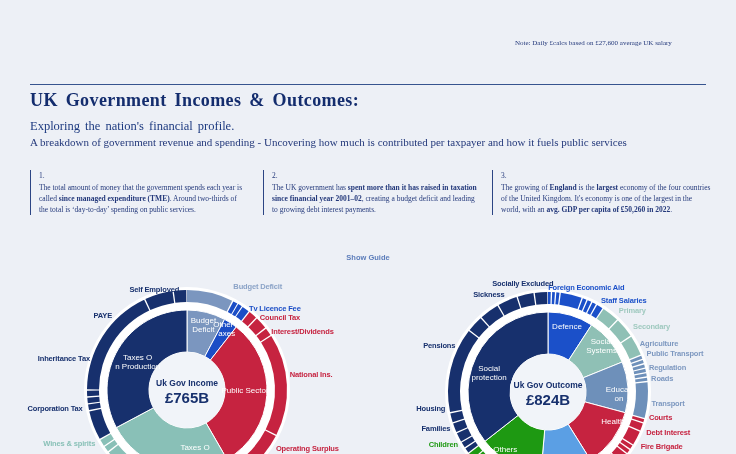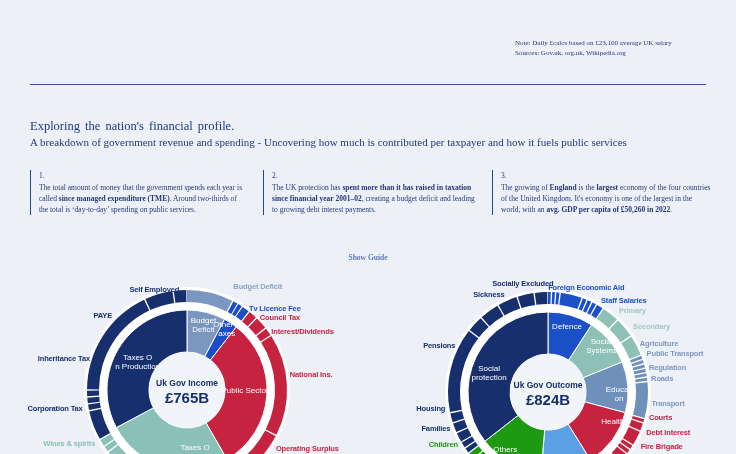--- a/index.html
+++ b/index.html
@@ -16,54 +16,54 @@
   
   .note{position:absolute;top:170px;border-left:1px solid #2c4584;padding-left:8px;
         font-size:7.5px;line-height:11px;}
   .note-num{display:block;margin-bottom:1px;}
   .note b{font-weight:bold;}
   #note0{left:30px;width:208px;}
   #note1{left:263px;width:205px;}
   #note2{left:492px;width:212px;}
   
   .guide{position:absolute;left:0;top:253px;width:736px;text-align:center;
-         font-family:Liberation Serif, serif;font-size:7.5px;font-weight:bold;color:#5b7cba;
+         font-family:Liberation Sans, sans-serif;font-size:7.5px;font-weight:bold;color:#5b7cba;
          cursor:pointer;}
   
   .chart{position:absolute;width:320px;height:320px;}
   #chart-income{left:27px;top:230px;}
   #chart-outcome{left:388px;top:232px;}
   .chart svg{display:block;}
   .chart text{font-family:"Liberation Sans",sans-serif;}
   .callout{font-size:7.5px;font-weight:bold;letter-spacing:-0.15px;}
   .innerlabel{font-size:8px;fill:#ffffff;}
   .ctr-title{font-size:8.5px;font-weight:bold;fill:#17306d;}
   .ctr-value{font-size:15px;font-weight:bold;fill:#17306d;}
 </style>
 </head>
 <body>
 
 <div class="page">
 
 
   <div class="meta">
-    <div>Note: Daily £calcs based on £23,100 average UK salary</div>
-    <div>Sources: Gov.uk, org.uk, Wikipedia.org</div>
+    <div>Note: Daily £calcs based on £27,600 average UK salary</div>
   </div>
 
   <div class="rule"></div>
 
+  <div class="h1">UK Government Incomes &amp; Outcomes:</div>
   <div class="h2">Exploring the nation's financial profile.</div>
   <div class="desc">A breakdown of government revenue and spending - Uncovering how much is contributed per taxpayer and how it fuels public services</div>
 
   <div class="note" id="note0">
     <span class="note-num">1.</span><span class="note-body"><span>The total amount of money that the government spends each year is called </span><b>since managed expenditure (TME)</b><span>. Around two-thirds of the total is ‘day-to-day’ spending on public services.</span></span>
   </div>
   <div class="note" id="note1">
-    <span class="note-num">2.</span><span class="note-body"><span>The UK protection has </span><b>spent more than it has raised in taxation since financial year 2001–02</b><span>, creating a budget deficit and leading to growing debt interest payments.</span></span>
+    <span class="note-num">2.</span><span class="note-body"><span>The UK government has </span><b>spent more than it has raised in taxation since financial year 2001–02</b><span>, creating a budget deficit and leading to growing debt interest payments.</span></span>
   </div>
   <div class="note" id="note2">
     <span class="note-num">3.</span><span class="note-body"><span>The growing of </span><b>England</b><span> is the </span><b>largest</b><span> economy of the four countries of the United Kingdom. It's economy is one of the largest in the world, with an </span><b>avg. GDP per capita of £50,260 in 2022</b><span>.</span></span>
   </div>
 
   <div class="guide">Show Guide</div>
 
   <div class="chart" id="chart-income">
       <svg width="320" height="320" viewBox="0 0 320 320">
         <circle cx="160" cy="160" r="103" fill="#ffffff"></circle>

